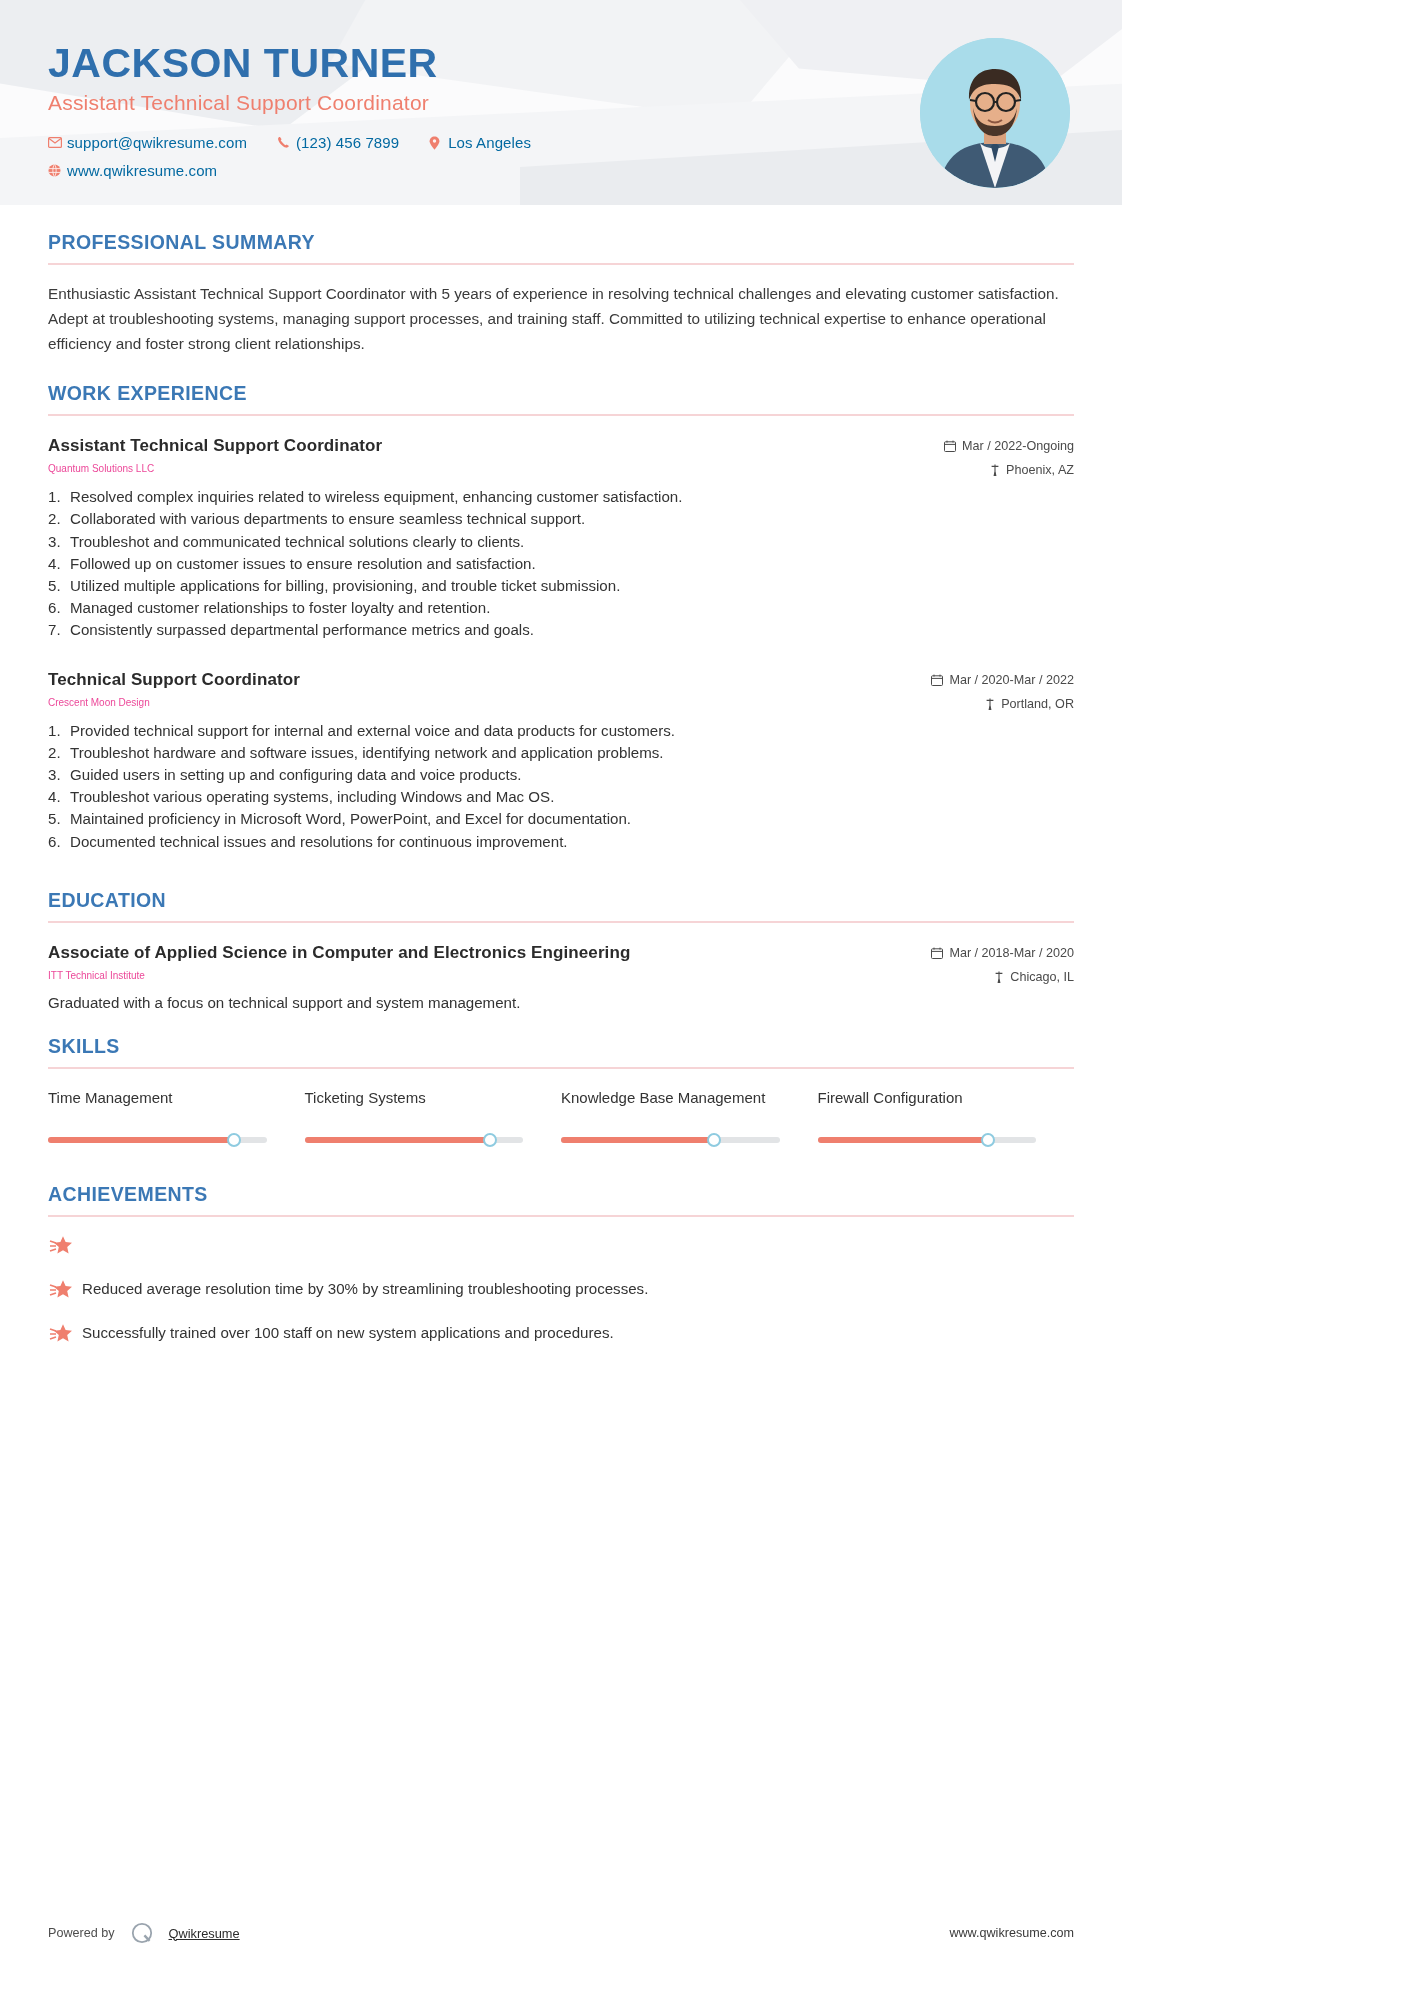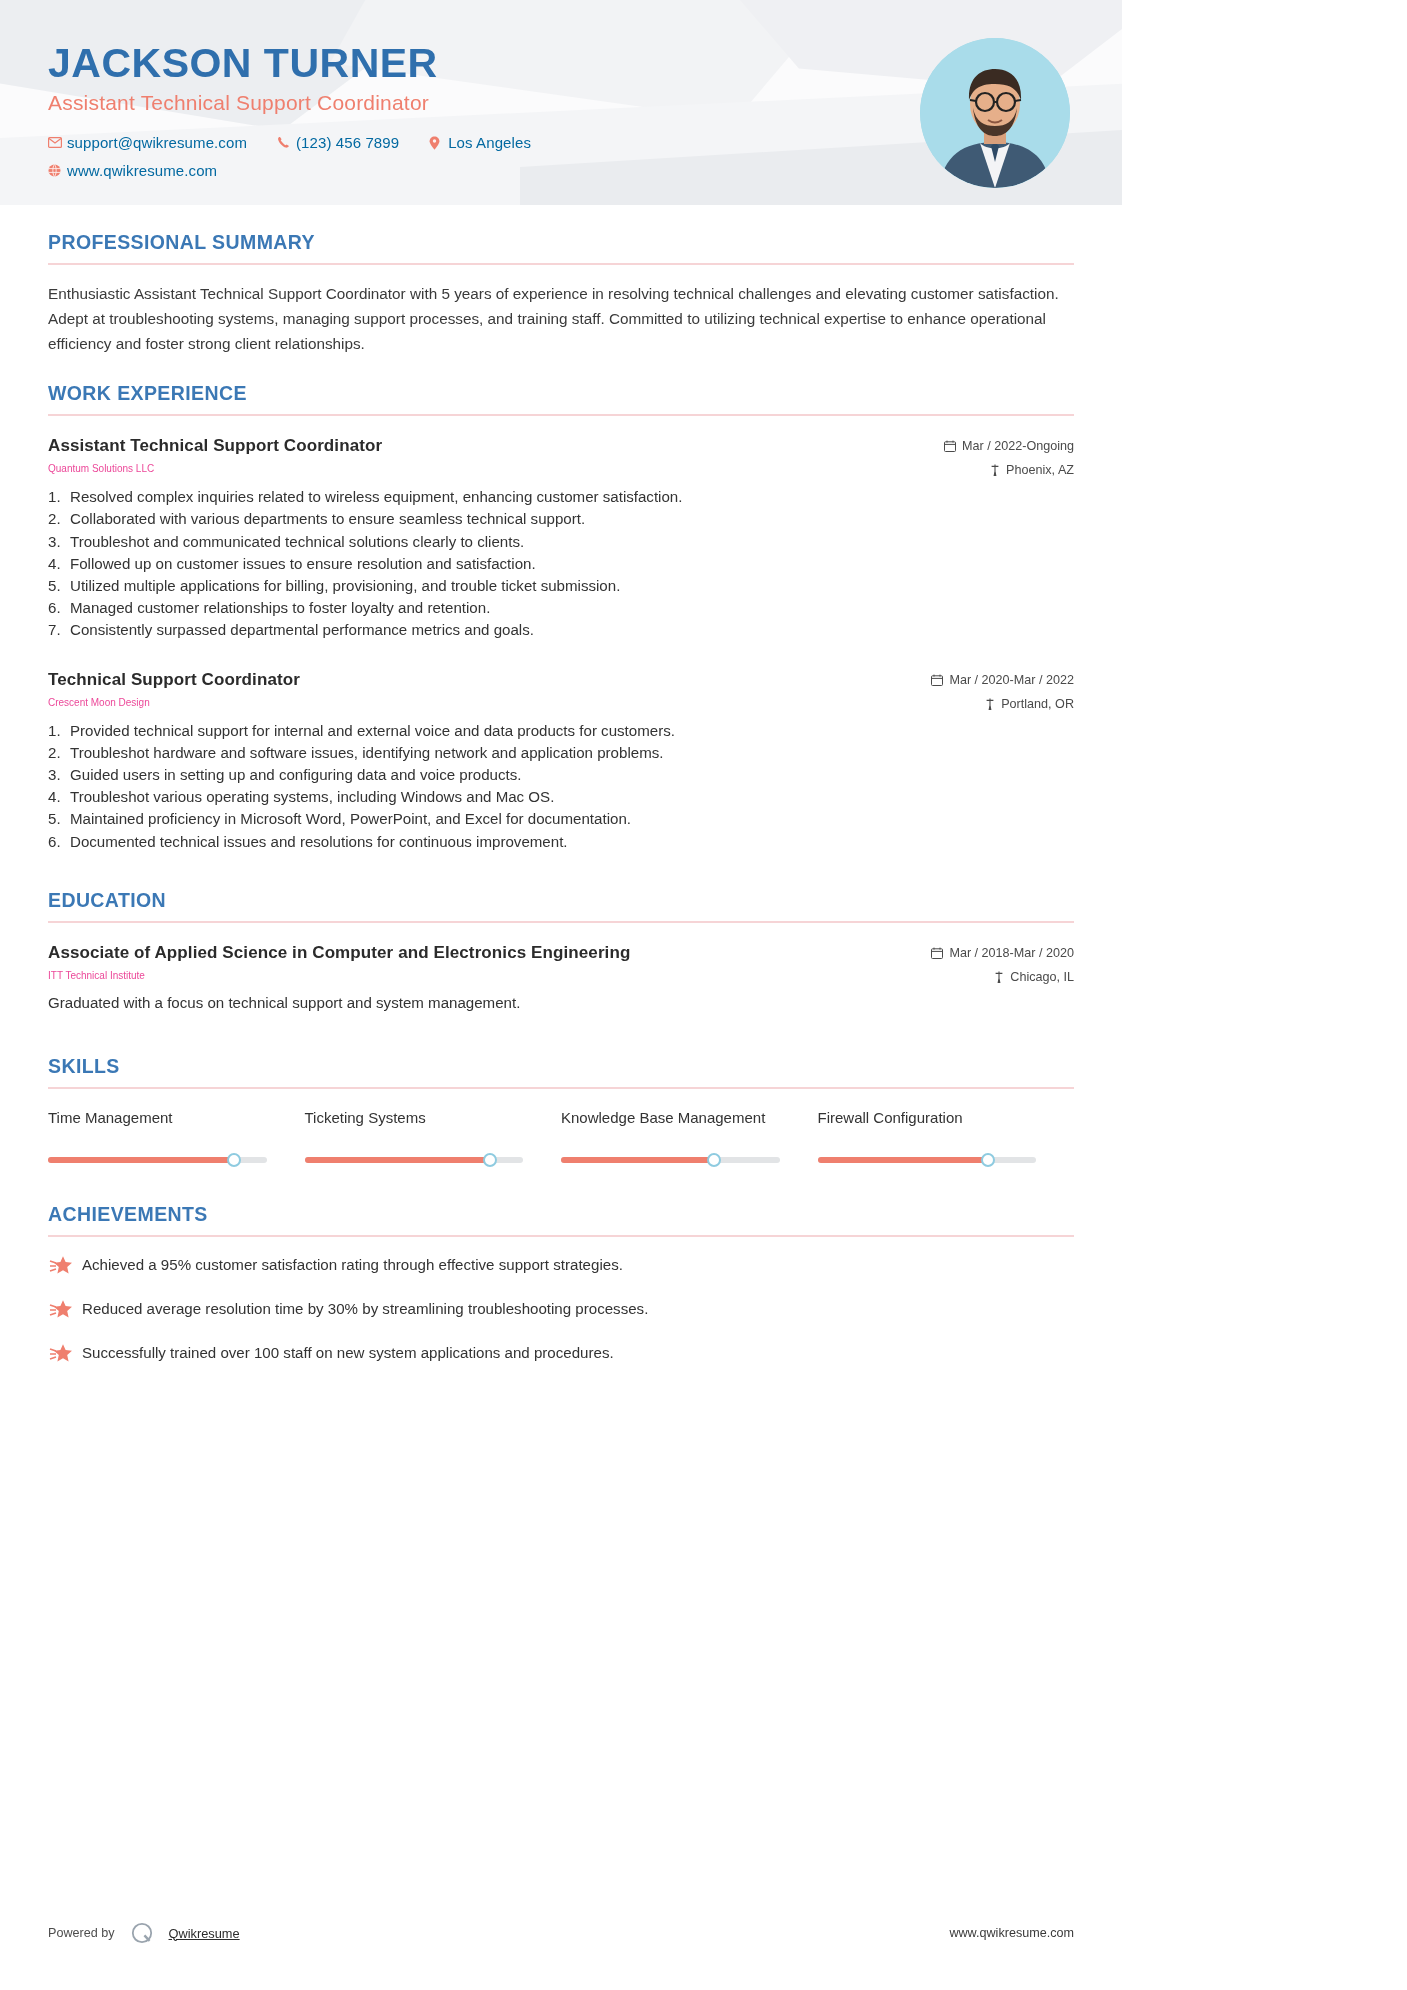--- a/index.html
+++ b/index.html
@@ -341,21 +341,21 @@
                   </svg>
               </span>
               <span>Chicago, IL</span>
             </div>
           </div>
         </div>
         <div class="edu-note">Graduated with a focus on technical support and system management.</div>
       </div>
     </div>
 
-    <div class="section" style="margin-top:44px">
+    <div class="section" style="margin-top:24px">
       <div class="sec-title">SKILLS</div>
       <div class="sec-rule"></div>
       <div class="skills-grid">
         <div class="skill">
           <div class="skill-name">Time Management</div>
           <div class="track">
             <div class="fill" style="width: 85%;"></div>
             <div class="knob" style="left: 85%;"></div>
           </div>
         </div>
@@ -387,21 +387,20 @@
       <div class="sec-title">ACHIEVEMENTS</div>
       <div class="sec-rule"></div>
       <div class="ach-list">
         <div class="ach">
           <span class="aic">
             <svg width="26" height="22" viewBox="0 0 26 22">
                 <path d="M2 6 L8 8 M2 11 L8 11 M2 16 L8 14" stroke="#ef7f6e" stroke-width="1.6" fill="none"></path>
                 <path d="M15 1.2 L17.6 7.1 L24 7.8 L19.2 12.1 L20.6 18.4 L15 15.2 L9.4 18.4 L10.8 12.1 L6 7.8 L12.4 7.1 Z" fill="#ef7f6e"></path>
               </svg>
           </span>
-          <span class="atx">Achieved a 95% customer satisfaction rating through effective support strategies.</span>
         </div>
         <div class="ach">
           <span class="aic">
             <svg width="26" height="22" viewBox="0 0 26 22">
                 <path d="M2 6 L8 8 M2 11 L8 11 M2 16 L8 14" stroke="#ef7f6e" stroke-width="1.6" fill="none"></path>
                 <path d="M15 1.2 L17.6 7.1 L24 7.8 L19.2 12.1 L20.6 18.4 L15 15.2 L9.4 18.4 L10.8 12.1 L6 7.8 L12.4 7.1 Z" fill="#ef7f6e"></path>
               </svg>
           </span>
           <span class="atx">Reduced average resolution time by 30% by streamlining troubleshooting processes.</span>
         </div>

